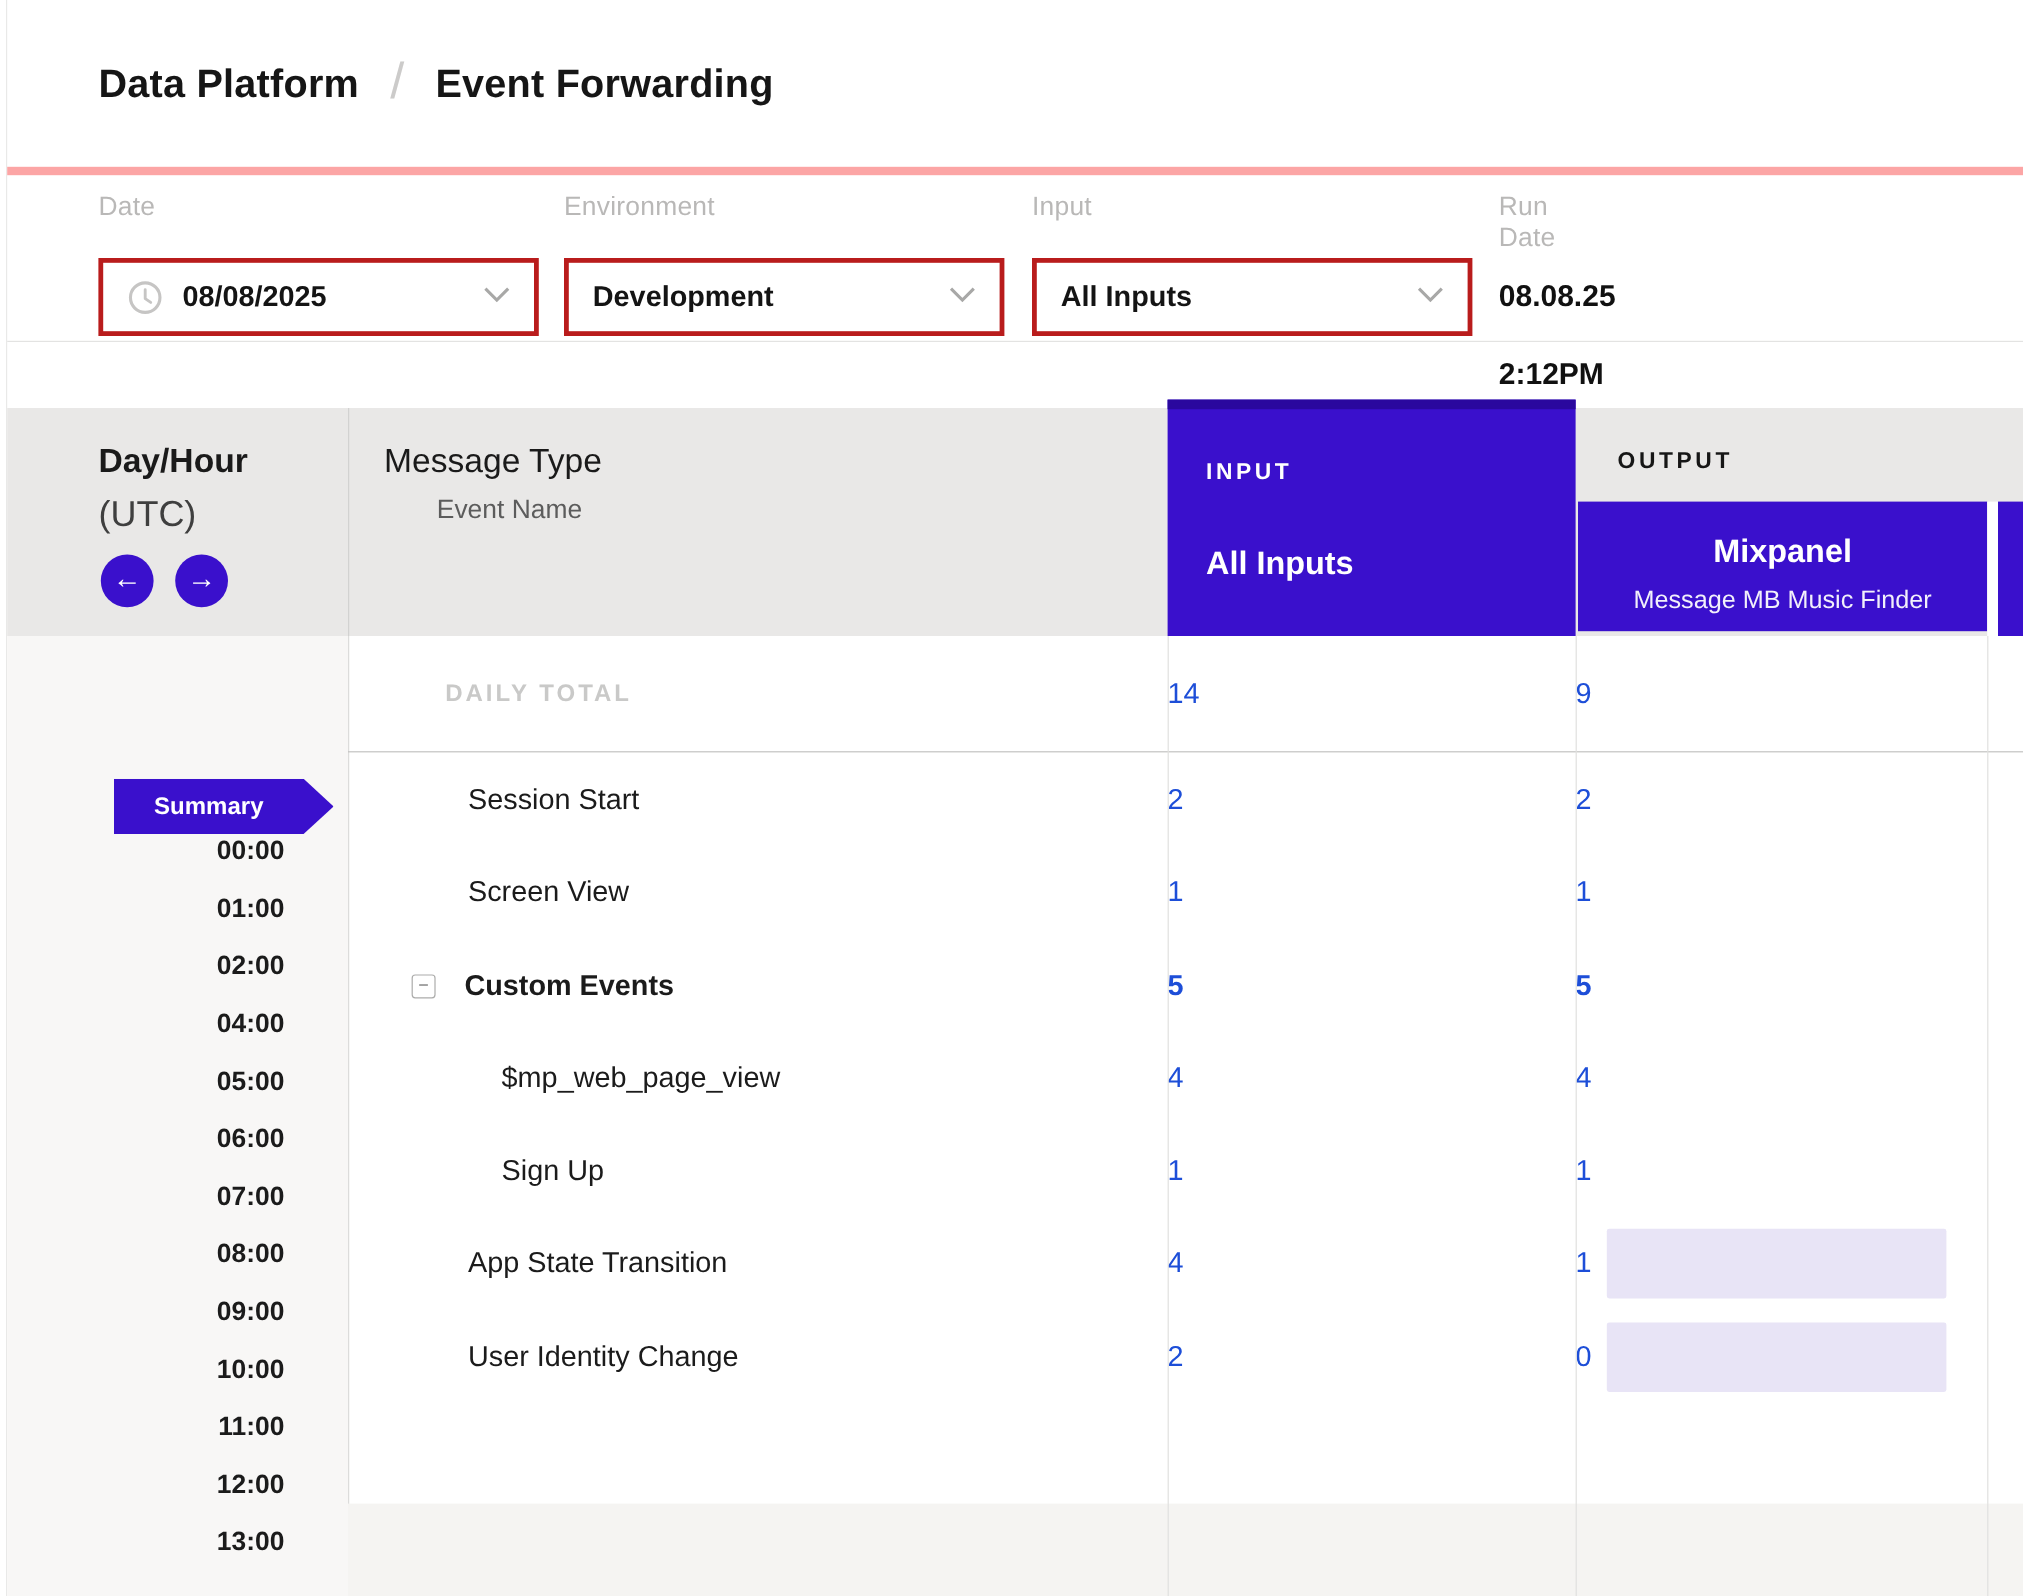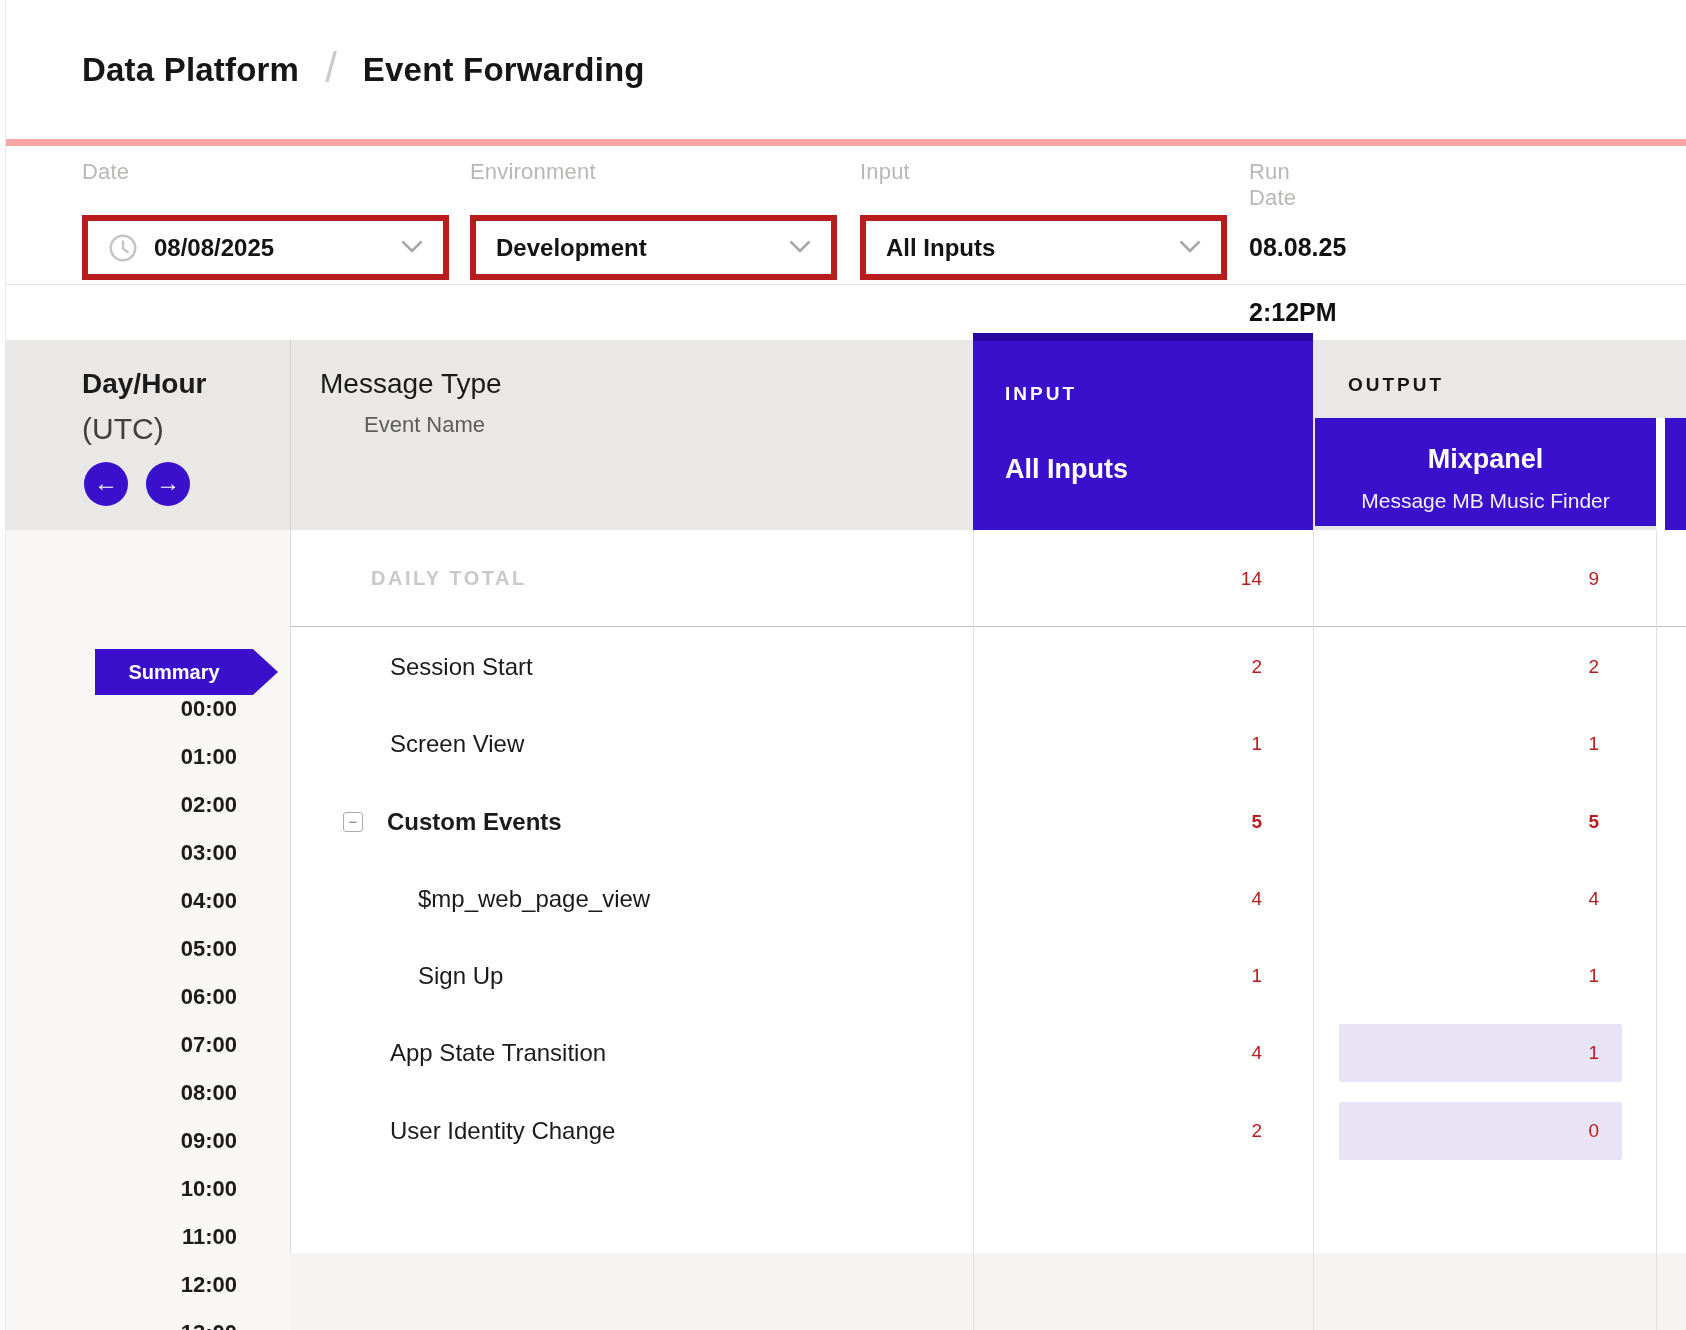--- a/index.html
+++ b/index.html
@@ -18,21 +18,21 @@
   
   .header-section{left:6px;top:0;right:0;height:139px;border-bottom:7px solid #fca5a5;
     display:flex;align-items:center;padding-left:76px;}
   .crumb{font-size:33px;font-weight:600;color:#161616;letter-spacing:.2px;}
   .crumb-sep{font-size:42px;font-weight:300;color:#CCCBCA;margin:0 26px;transform:translateY(-2px);}
 
   
   .filters-section{left:6px;top:139px;right:0;height:145px;border-bottom:1px solid #E3E3E2;}
   .filter-group{position:absolute;top:0;}
   .filter-label{position:absolute;top:20px;font-size:22px;color:#B9B8B7;letter-spacing:.2px;}
-  .select-box{position:absolute;top:76px;width:367px;height:65px;border:6px solid #b91c1c;
+  .select-box{position:absolute;top:76px;width:367px;height:65px;border:4px solid #b91c1c;
     box-sizing:border-box;display:flex;align-items:center;padding:0 20px;background:#fff;cursor:pointer;}
   .select-value{font-size:24px;font-weight:700;color:#141414;}
   .chev{margin-left:auto;flex:0 0 auto;}
   .clockwrap{margin-right:16px;display:flex;}
   .rundate-value{position:absolute;top:76px;height:65px;line-height:65px;font-size:25px;font-weight:700;color:#111;}
 
   
   .band{left:6px;top:340px;right:0;height:190px;background:#E9E8E7;}
   .band-divider{left:290px;top:340px;width:1px;height:190px;background:#D2D2D1;}
   .dayhour-title{left:82px;top:368px;font-size:28px;font-weight:700;}
@@ -74,21 +74,21 @@
   .daily-label{position:absolute;left:371px;top:0;line-height:97px;font-size:20px;font-weight:700;
     letter-spacing:2.5px;color:#C9C9C8;}
   .daily-row .val{line-height:97px;}
 
   .event-row{left:0;width:1686px;height:58px;}
   .event-row .row-label{position:absolute;top:0;line-height:58px;font-size:24px;color:#1b1b1b;cursor:default;}
   .lbl-x0{left:390px;}
   .lbl-x0b{left:387px;font-weight:700;}
   .lbl-x1{left:418px;}
   .event-row .val{line-height:58px;}
-  .val{position:absolute;top:0;text-align:right;font-size:19px;color:#b91c1c;}
+  .val{position:absolute;top:0;text-align:left;font-size:24px;color:#1d4ed8;}
   .val-input{left:973px;width:289px;}
   .val-output{left:1313px;width:286px;}
   .val-bold{font-weight:700;}
   .hl-cell{position:absolute;left:1339px;top:0;width:283px;height:58px;background:#E8E4F6;border-radius:2px;}
 
   .collapse-box{position:absolute;left:343px;top:19px;width:20px;height:20px;border:1px solid #ACACAB;
     border-radius:3px;box-sizing:border-box;text-align:center;line-height:17px;font-size:15px;color:#777;
     background:#fff;cursor:pointer;}
 
   .bottom-band{left:290px;top:1253px;width:1396px;height:77px;background:#F5F4F2;}
@@ -187,21 +187,20 @@
 <div class="abs partial-block"></div>
 
 <div class="abs hours-col"></div>
 <div class="abs summary-badge">
   <span>Summary</span>
 </div>
 <div class="abs hours-list">
   <div class="hour-slot">00:00</div>
   <div class="hour-slot">01:00</div>
   <div class="hour-slot">02:00</div>
-  <div class="hour-slot">03:00</div>
   <div class="hour-slot">04:00</div>
   <div class="hour-slot">05:00</div>
   <div class="hour-slot">06:00</div>
   <div class="hour-slot">07:00</div>
   <div class="hour-slot">08:00</div>
   <div class="hour-slot">09:00</div>
   <div class="hour-slot">10:00</div>
   <div class="hour-slot">11:00</div>
   <div class="hour-slot">12:00</div>
   <div class="hour-slot">13:00</div>

